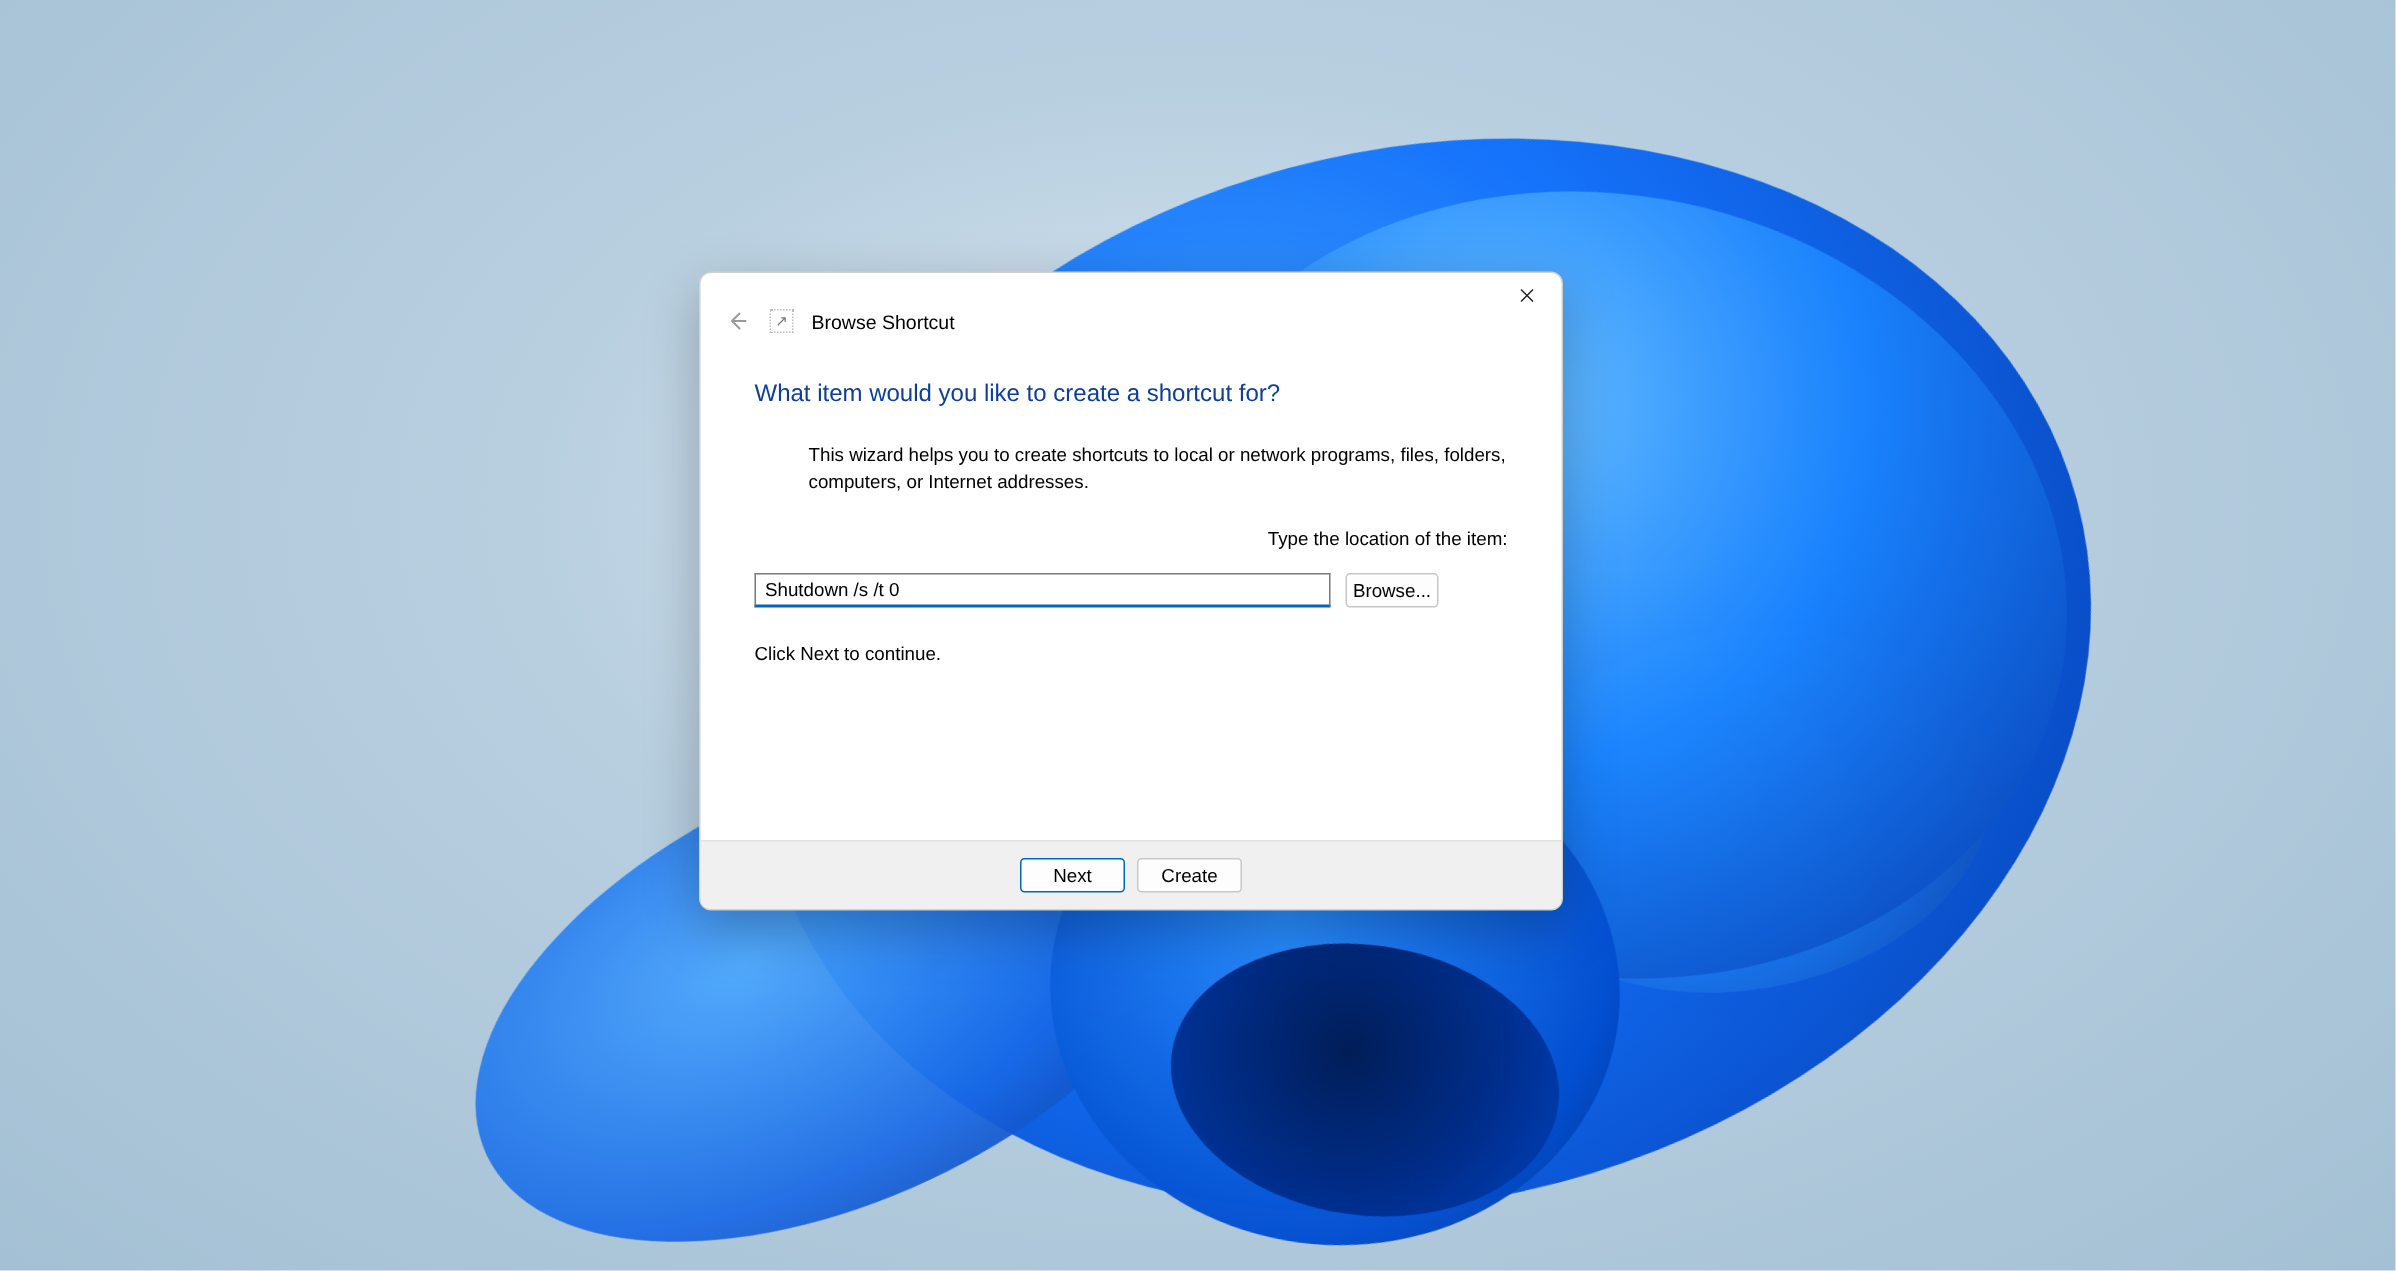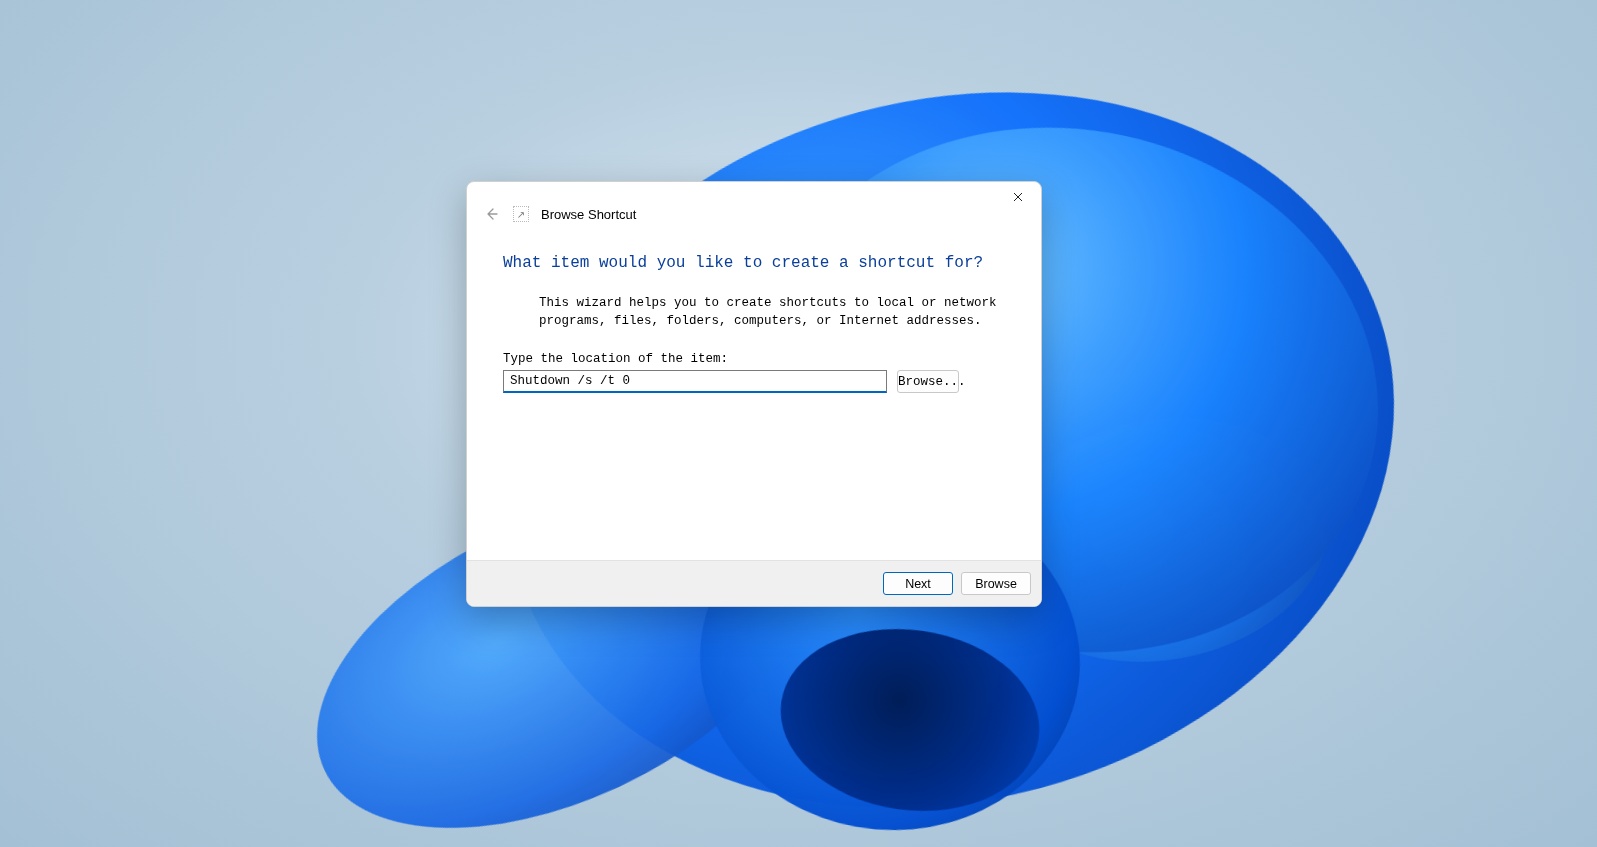--- a/index.html
+++ b/index.html
@@ -104,38 +104,38 @@
     border: 1px dotted #bbb;
   }
   .wizard-title {
     font-size: 13px;
     color: #000;
   }
 
   .content {
     flex: 1;
     padding: 24px 36px 0 36px;
-    font-family: Liberation Mono, monospace;
   }
   .heading {
     font-size: 16px;
     color: #0b3f9a;
     margin-bottom: 22px;
   }
   .desc {
     font-size: 12.5px;
     line-height: 1.45;
     color: #000;
     margin-bottom: 22px;
     max-width: 500px;
     margin-left: 36px;
   }
   .label {
     font-size: 12.5px;
-    margin-bottom: 4px;
+    margin-bottom: 16px;
+    text-align: right;
   }
   .input-row {
     display: flex;
     align-items: center;
     gap: 10px;
     margin-bottom: 24px;
   }
   .text-input {
     flex: 0 0 384px;
     height: 23px;
@@ -161,21 +161,21 @@
   .continue-text {
     font-size: 12.5px;
   }
 
   .footer {
     height: 46px;
     background: #f0f0f0;
     border-top: 1px solid #e2e2e2;
     display: flex;
     align-items: center;
-    justify-content: flex-end;
+    justify-content: center;
     gap: 8px;
     padding: 0 10px;
   }
   .footer button {
     width: 70px;
     height: 23px;
     font-family: inherit;
     font-size: 12.5px;
     background: #fdfdfd;
     border: 1px solid #c8c8c8;
@@ -219,20 +219,21 @@
   </div>
 
   <div class="content">
     <div class="heading">What item would you like to create a shortcut for?</div>
     <div class="desc">This wizard helps you to create shortcuts to local or network programs, files, folders, computers, or Internet addresses.</div>
     <div class="label">Type the location of the item:</div>
     <div class="input-row">
       <input class="text-input" type="text" value="Shutdown /s /t 0" style="">
       <button class="browse-btn">Browse...</button>
     </div>
+    <div class="continue-text">Click Next to continue.</div>
   </div>
 
   <div class="footer">
     <button class="primary">Next</button>
-    <button>Browse</button>
+    <button>Create</button>
   </div>
 
 </div>
 
 </body></html>

